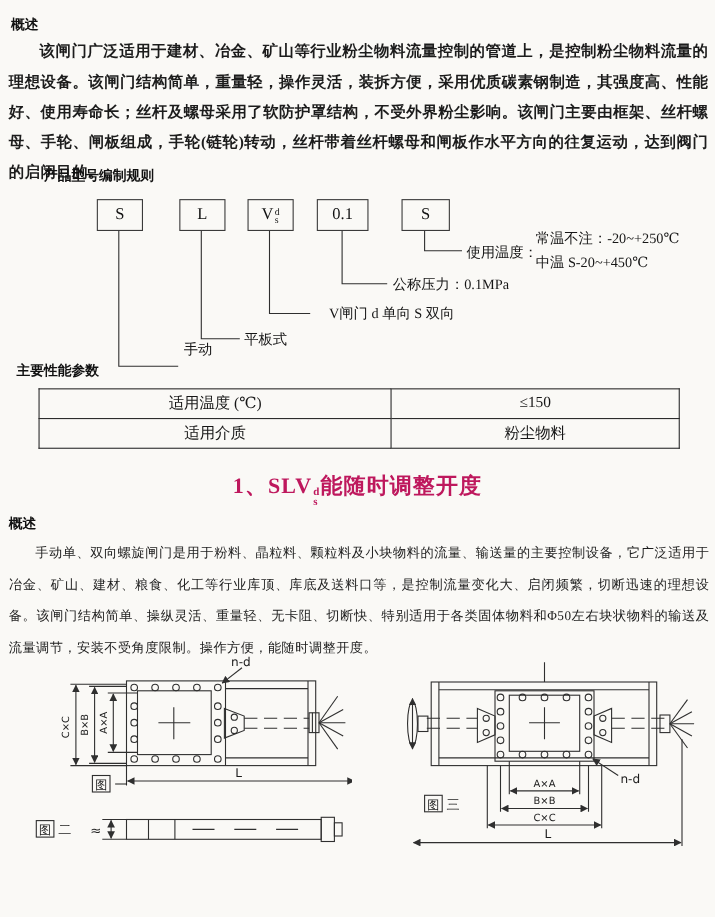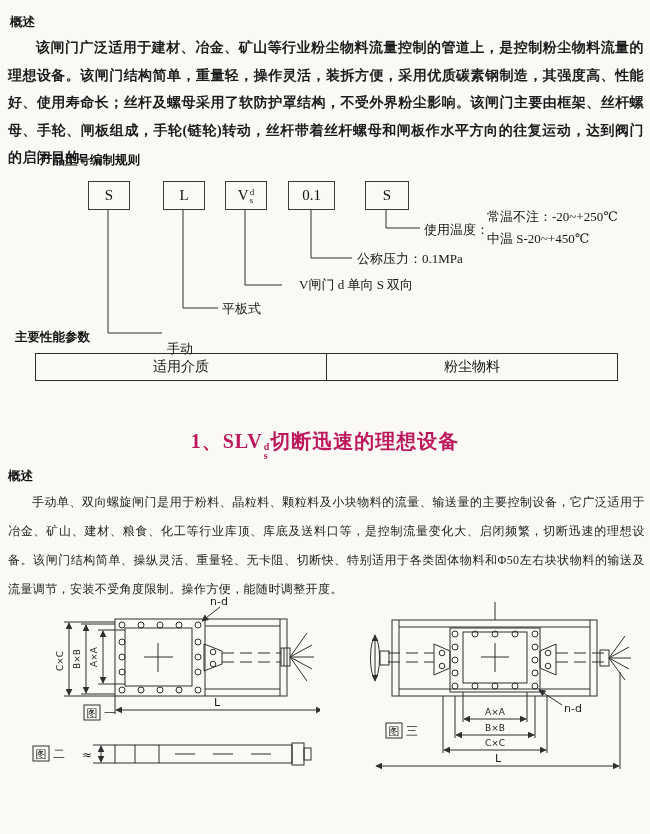--- a/index.html
+++ b/index.html
@@ -91,37 +91,41 @@
       <span>S</span>
     </div>
   </div>
 
   <div class="callout" style="left:424px;top:221px;">使用温度：</div>
   <div class="callout" style="left:487px;top:208px;">常温不注：-20~+250℃</div>
   <div class="callout" style="left:487px;top:230px;">中温 S-20~+450℃</div>
   <div class="callout" style="left:357px;top:250px;">公称压力：0.1MPa</div>
   <div class="callout" style="left:287px;top:276px;margin-left:12px;">V闸门  d 单向 S 双向</div>
   <div class="callout" style="left:222px;top:300px;">平板式</div>
-  <div class="callout" style="left:167px;top:340px;">手动</div>
+  <div class="callout" style="left:167px;top:309px;">手动</div>
 
   <div class="abs hd" style="left:15px;top:329px;">主要性能参数</div>
   <table class="perf abs" style="left:35px;top:353px;">
     <tbody>
+      <tr>
+        <td style="width:55%;">适用温度 (℃)</td>
+        <td>≤150</td>
+      </tr>
       <tr>
         <td>适用介质</td>
         <td>粉尘物料</td>
       </tr>
     </tbody>
   </table>
 
   <div class="abs title" style="left:0;top:428px;">
     <span>1、SLV</span><span class="supsub">
         <span>d</span>
         <span>s</span>
-      </span><span>切断迅速的理想设备</span>
+      </span><span>能随时调整开度</span>
   </div>
 
   <div class="abs hd" style="left:8px;top:468px;">概述</div>
   <div class="abs para para2" style="left:8px;top:488px;width:637px;">手动单、双向螺旋闸门是用于粉料、晶粒料、颗粒料及小块物料的流量、输送量的主要控制设备，它广泛适用于冶金、矿山、建材、粮食、化工等行业库顶、库底及送料口等，是控制流量变化大、启闭频繁，切断迅速的理想设备。该闸门结构简单、操纵灵活、重量轻、无卡阻、切断快、特别适用于各类固体物料和Φ50左右块状物料的输送及流量调节，安装不受角度限制。操作方便，能随时调整开度。</div>
 
   <svg class="abs" style="left:20px;top:592px;" width="300" height="140">
     <defs>
       <marker id="ar1" viewBox="0 0 10 10" refX="9" refY="5" markerWidth="7" markerHeight="7" orient="auto-start-reverse">
         <path d="M0,0 L10,5 L0,10 z" style="fill:#2f2f2f;stroke:none;"></path>
       </marker>

